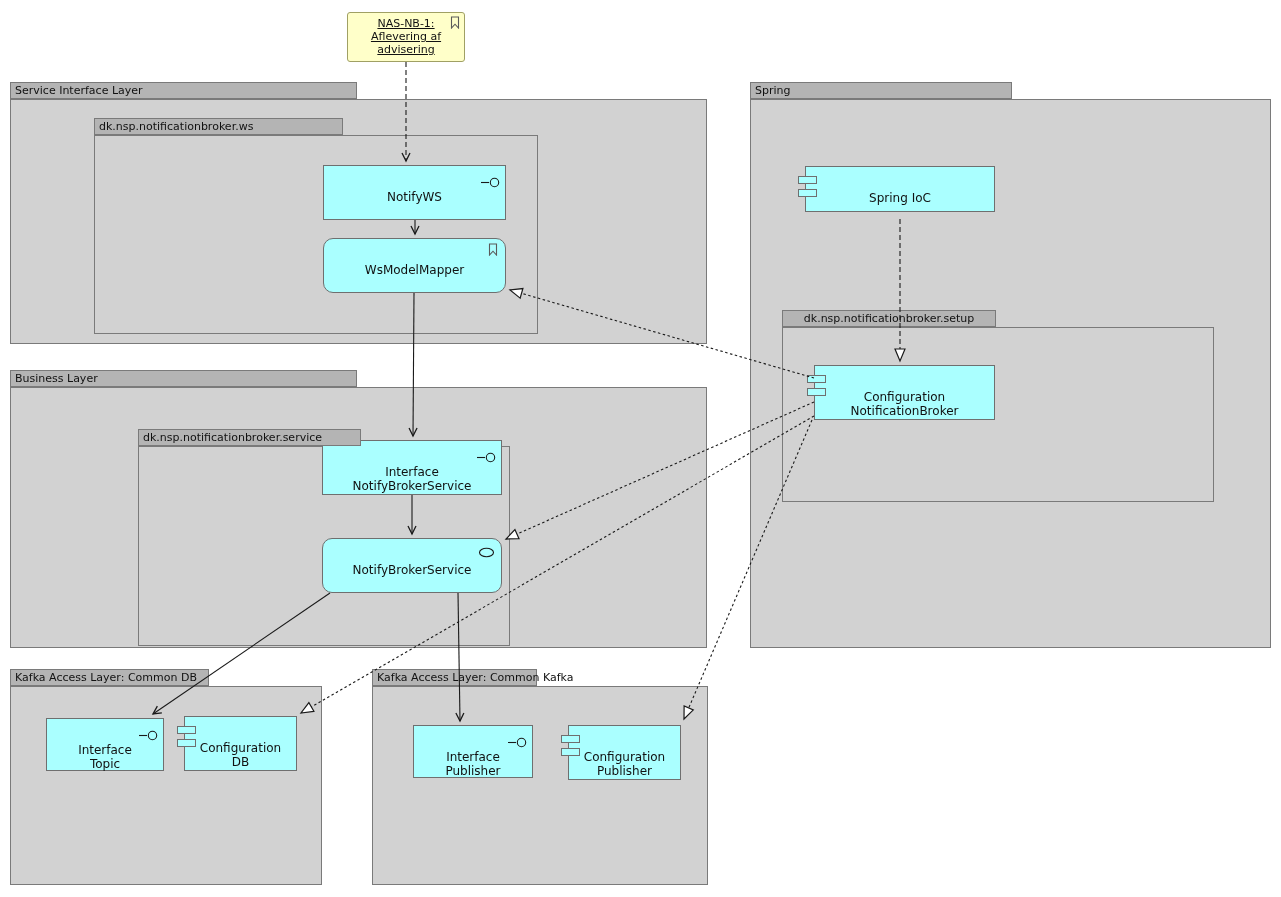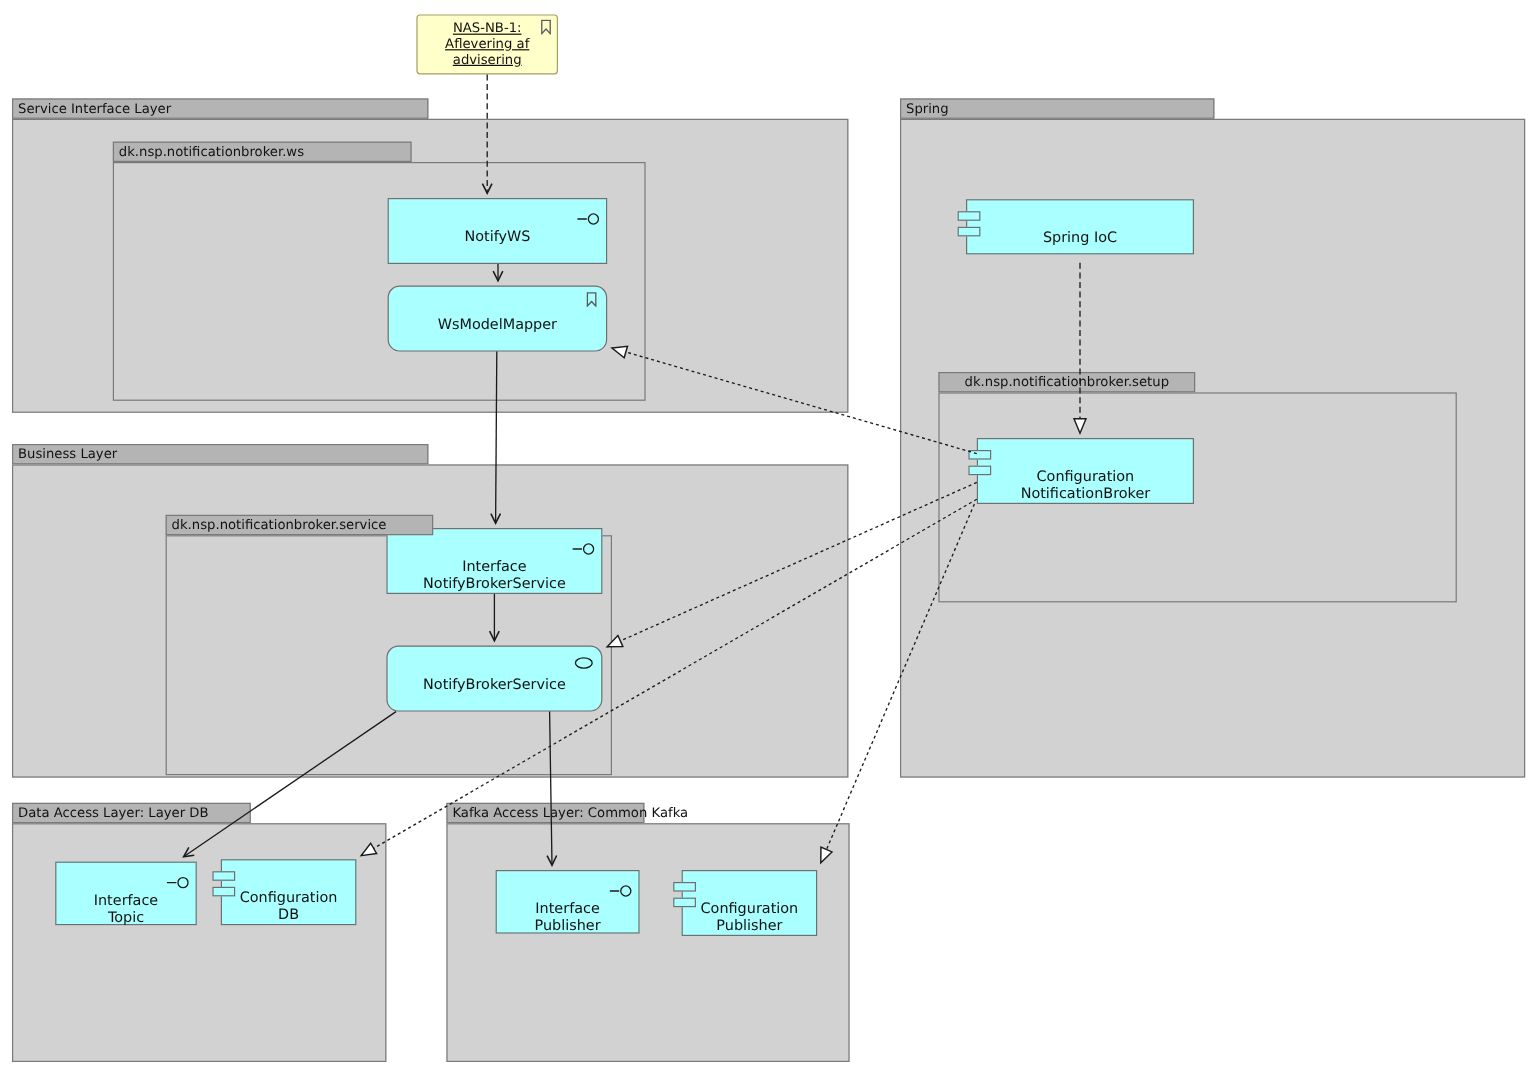--- a/index.html
+++ b/index.html
@@ -88,21 +88,21 @@
 
   <div class="pkg" style="left:750px; top:82px; width:521px; height:566px;">
     <div class="pkg-tab" style="width:262px;">
       <span>Spring</span>
     </div>
     <div class="pkg-body"></div>
   </div>
 
   <div class="pkg" style="left:10px; top:669px; width:312px; height:216px;">
     <div class="pkg-tab" style="width:199px;">
-      <span>Data Access Layer: Layer DB</span>
+      <span>Kafka Access Layer: Common DB</span>
     </div>
     <div class="pkg-body"></div>
   </div>
 
   <div class="pkg" style="left:372px; top:669px; width:336px; height:216px;">
     <div class="pkg-tab" style="width:165px;text-align:center;">
       <span>Kafka Access Layer: Common Kafka</span>
     </div>
     <div class="pkg-body"></div>
   </div>

